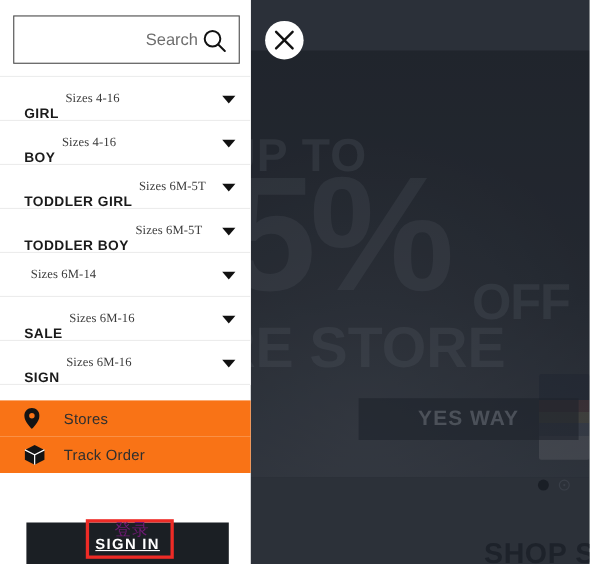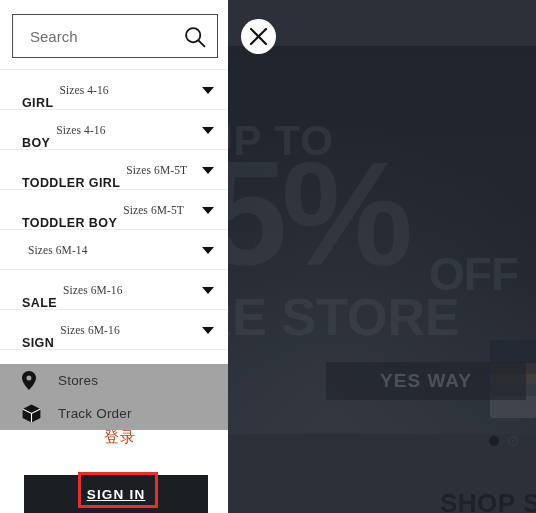--- a/index.html
+++ b/index.html
@@ -255,20 +255,21 @@
   .search-input {
     border: none;
     outline: none;
     background: transparent;
     font-family: "Liberation Sans", sans-serif;
     font-size: 15px;
     color: #7f1d1d;
     padding: 0 0 0 17px;
     width: 150px;
     height: 40px;
+    text-align: right;
   }
   .search-input::placeholder { color: #6e6e6e; }
   .search-icon-btn {
     position: absolute;
     right: 8px; top: 8px;
     width: 28px; height: 28px;
     display: flex; align-items: center; justify-content: center;
     background: transparent;
     border: none;
     padding: 0;
@@ -321,21 +322,21 @@
   .util-list {
     position: absolute;
     left: 0; top: 364px;
     width: 228px;
   }
   .util-row {
     height: 33px;
     display: flex;
     align-items: center;
     padding-left: 22px;
-    background: #a3a3a3;
+    background: #f97316;
   }
   .util-icon {
     width: 22px;
     display: flex;
     align-items: center;
     justify-content: flex-start;
     color: #141414;
   }
   .util-label {
     font-size: 13.5px;
@@ -368,22 +369,22 @@
     position: absolute;
     left: 78px; top: 472px;
     width: 80px; height: 36px;
     border: 3px solid #ee2b26;
     box-sizing: border-box;
     z-index: 40;
     pointer-events: none;
   }
   .annot-label {
     position: absolute;
-    left: 104px; top: 428px;
-    color: #c2410c;
+    left: 104px; top: 472px;
+    color: #701a75;
     font-size: 15px;
     font-family: "DejaVu Sans", sans-serif;
     letter-spacing: 1px;
     z-index: 41;
     white-space: nowrap;
     pointer-events: none;
   }
 </style>
 </head>
 <body>

